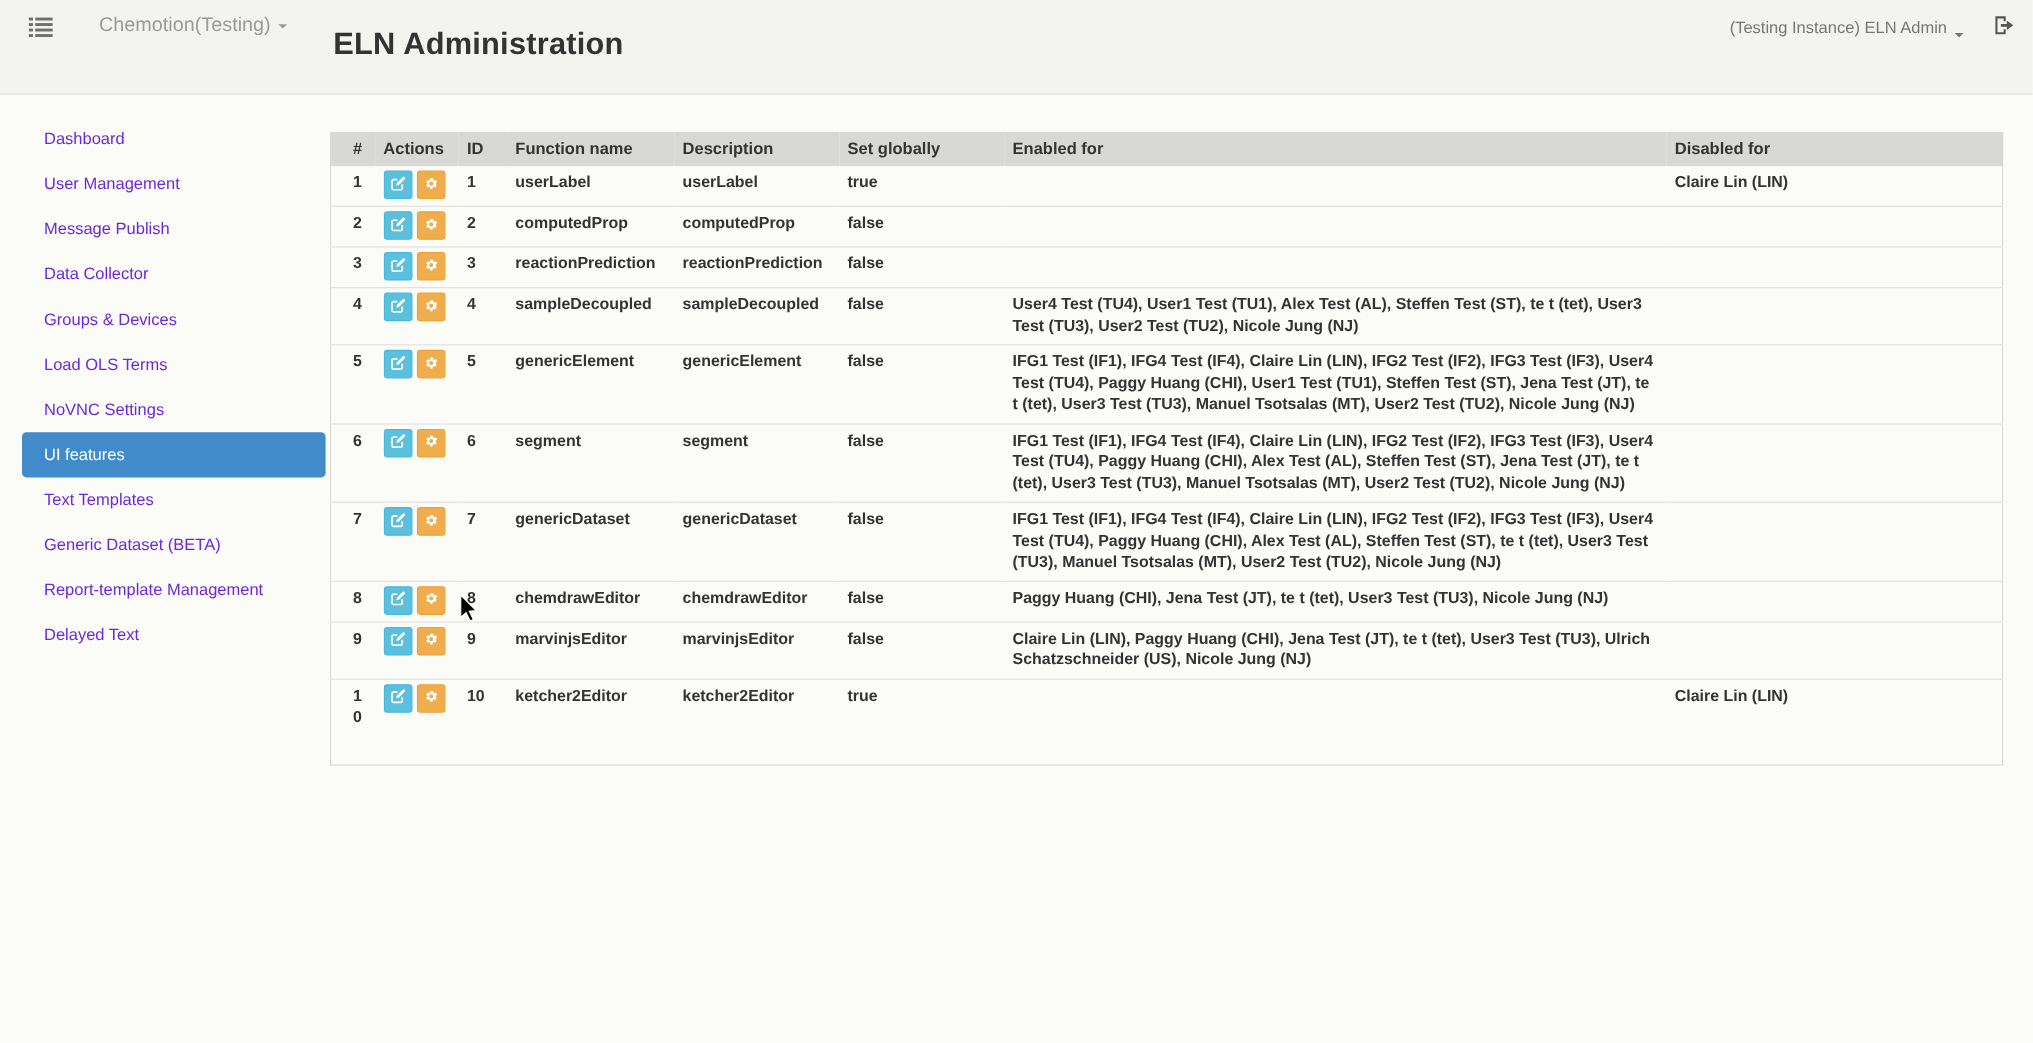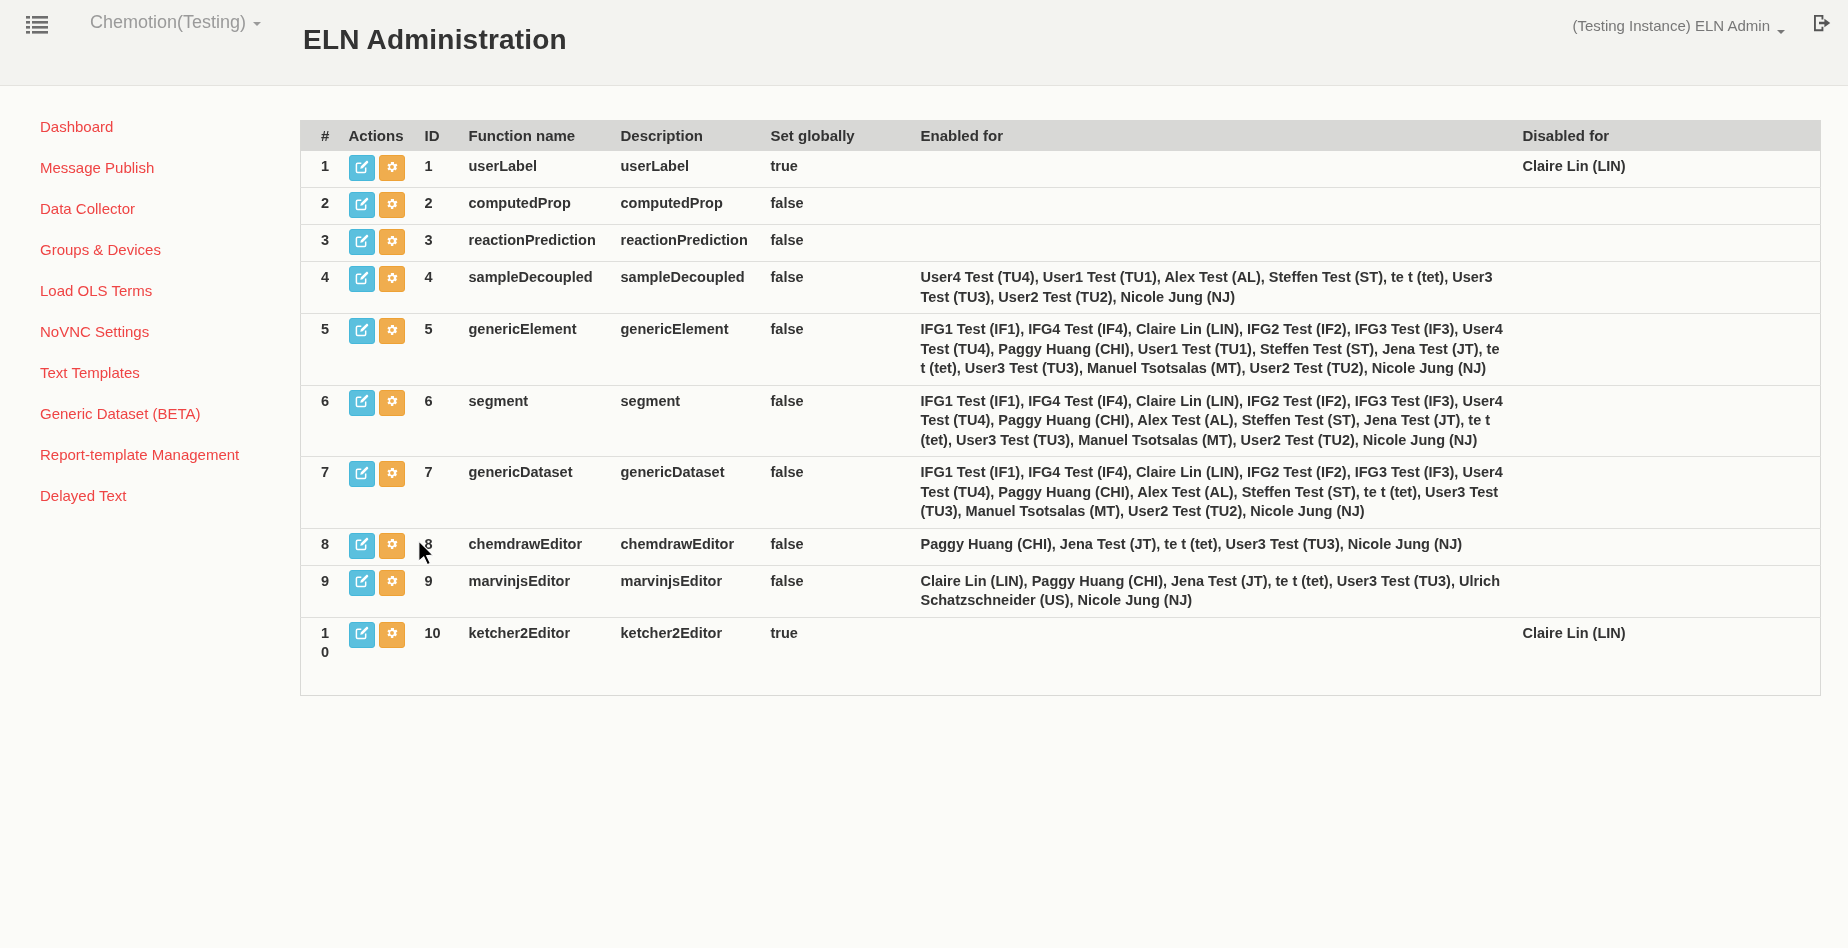--- a/index.html
+++ b/index.html
@@ -47,21 +47,21 @@
   .logout { cursor:pointer; display:flex; align-items:center; color:#555; }
 
   
   .sidebar {
     position:absolute; left:20px; top:90px; width:276px;
     padding-top:16px;
   }
   .side-item {
     display:block; height:41px; line-height:19px;
     padding:11px 16px 11px 20px;
-    font-size:15px; color:#ef4444; cursor:pointer;
+    font-size:15px; color:#6d28d9; cursor:pointer;
     border-radius:4px; white-space:nowrap;
   }
   .side-item.active { background:#428bca; color:#fff; }
 
   
   .table-wrap {
     position:absolute; left:300px; top:120px; width:1520px;
   }
   table.features {
     width:100%; border-collapse:collapse; table-layout:fixed;
@@ -132,31 +132,33 @@
           <path fill="#555" d="M10.3 4.6 15 8l-4.7 3.4V9H6V7h4.3z"></path>
         </svg>
       </span>
     </div>
   </div>
 </div>
 
 <nav class="sidebar" id="sidebar-list">
   <a class="side-item">Dashboard</a>
 
+  <a class="side-item">User Management</a>
 
   <a class="side-item">Message Publish</a>
 
   <a class="side-item">Data Collector</a>
 
   <a class="side-item">Groups &amp; Devices</a>
 
   <a class="side-item">Load OLS Terms</a>
 
   <a class="side-item">NoVNC Settings</a>
 
+  <a class="side-item active">UI features</a>
 
   <a class="side-item">Text Templates</a>
 
 
 
   <a class="side-item">Generic Dataset (BETA)</a>
 
   <a class="side-item">Report-template Management</a>
 
   <a class="side-item">Delayed Text</a>

